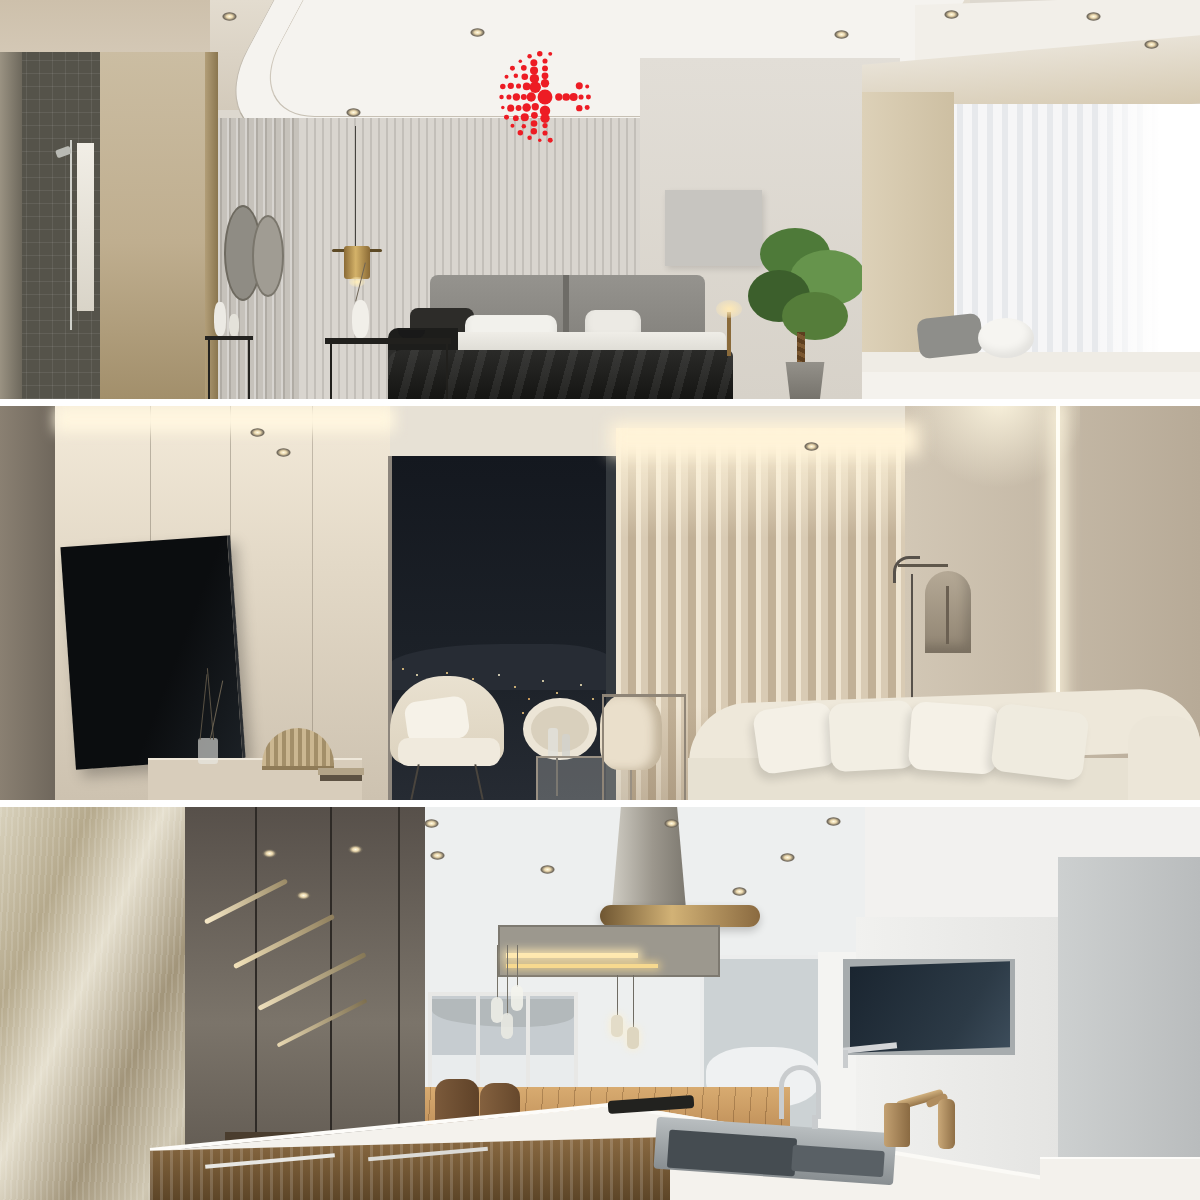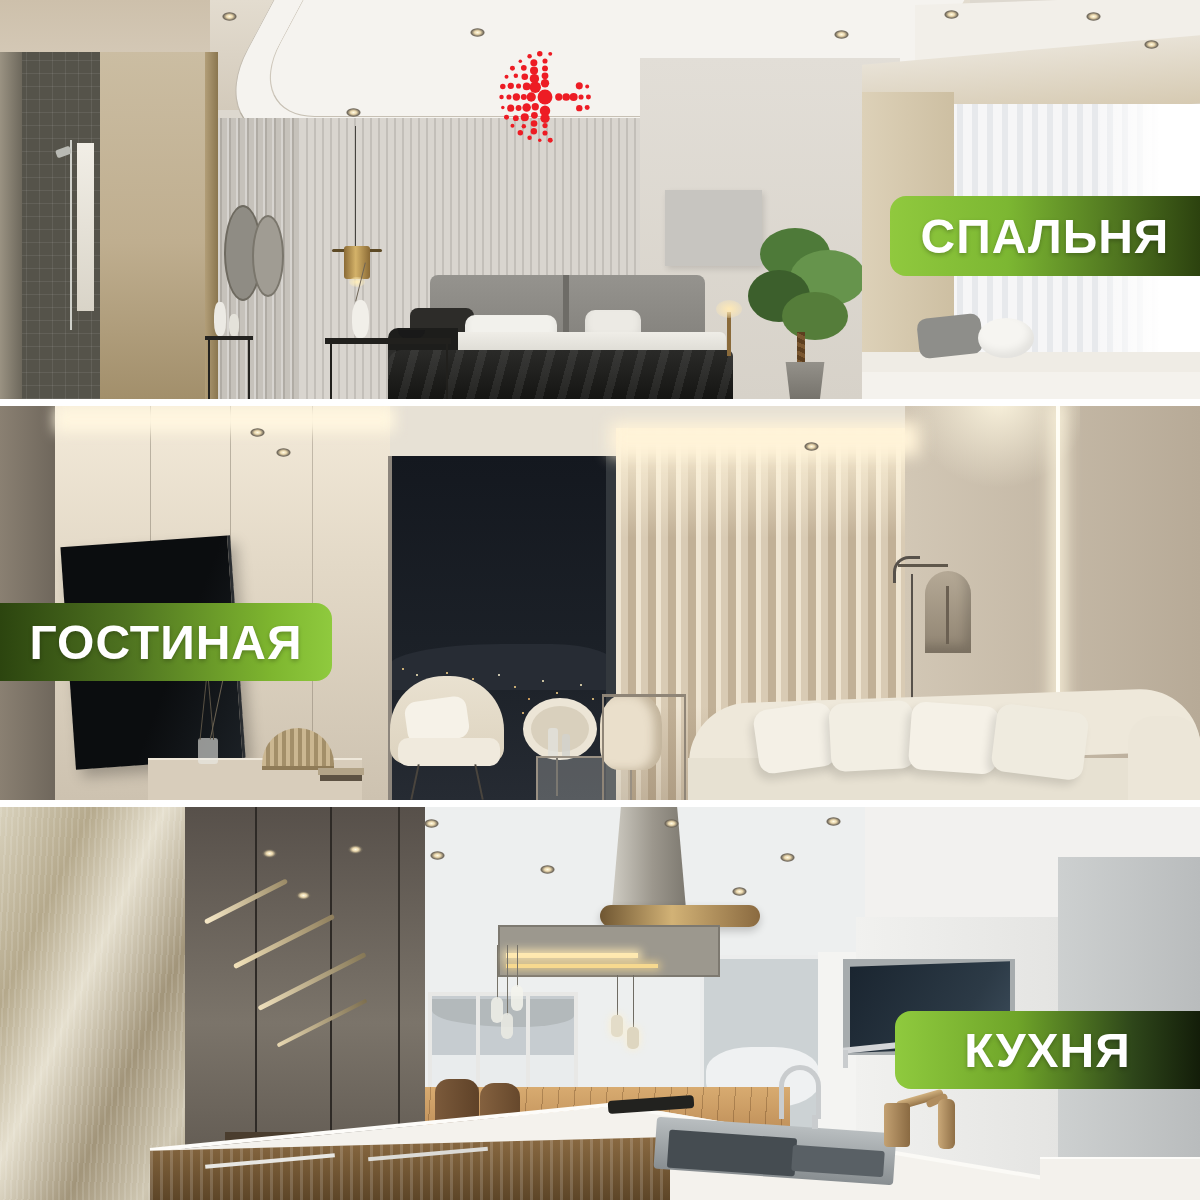--- a/index.html
+++ b/index.html
@@ -506,29 +506,20 @@
     <div class="abs spot" style="left:540px;top:58px;"></div>
     <div class="abs spot" style="left:664px;top:12px;"></div>
     <div class="abs spot" style="left:780px;top:46px;"></div>
     <div class="abs spot" style="left:826px;top:10px;"></div>
     <div class="abs spot" style="left:732px;top:80px;"></div>
   </div>
 
   <div class="sep" id="sep1"></div>
   <div class="sep" id="sep2"></div>
 
-  <div class="badge" id="badge-bedroom">
-    <span>СПАЛЬНЯ</span>
-  </div>
-  <div class="badge" id="badge-living">
-    <span>ГОСТИНАЯ</span>
-  </div>
-  <div class="badge" id="badge-kitchen">
-    <span>КУХНЯ</span>
-  </div>
 
   <div id="logo">
     <span class="sun">
       <svg viewBox="0 0 100 100" width="106" height="106" id="sun-svg">
           <circle cx="50.00" cy="50.00" r="7.00" fill="#ED1C24"></circle>
           <circle cx="63.00" cy="50.00" r="3.43" fill="#ED1C24"></circle>
           <circle cx="50.00" cy="37.00" r="3.93" fill="#ED1C24"></circle>
           <circle cx="40.81" cy="40.81" r="5.41" fill="#ED1C24"></circle>
           <circle cx="37.00" cy="50.00" r="4.42" fill="#ED1C24"></circle>
           <circle cx="40.81" cy="59.19" r="3.43" fill="#ED1C24"></circle>

